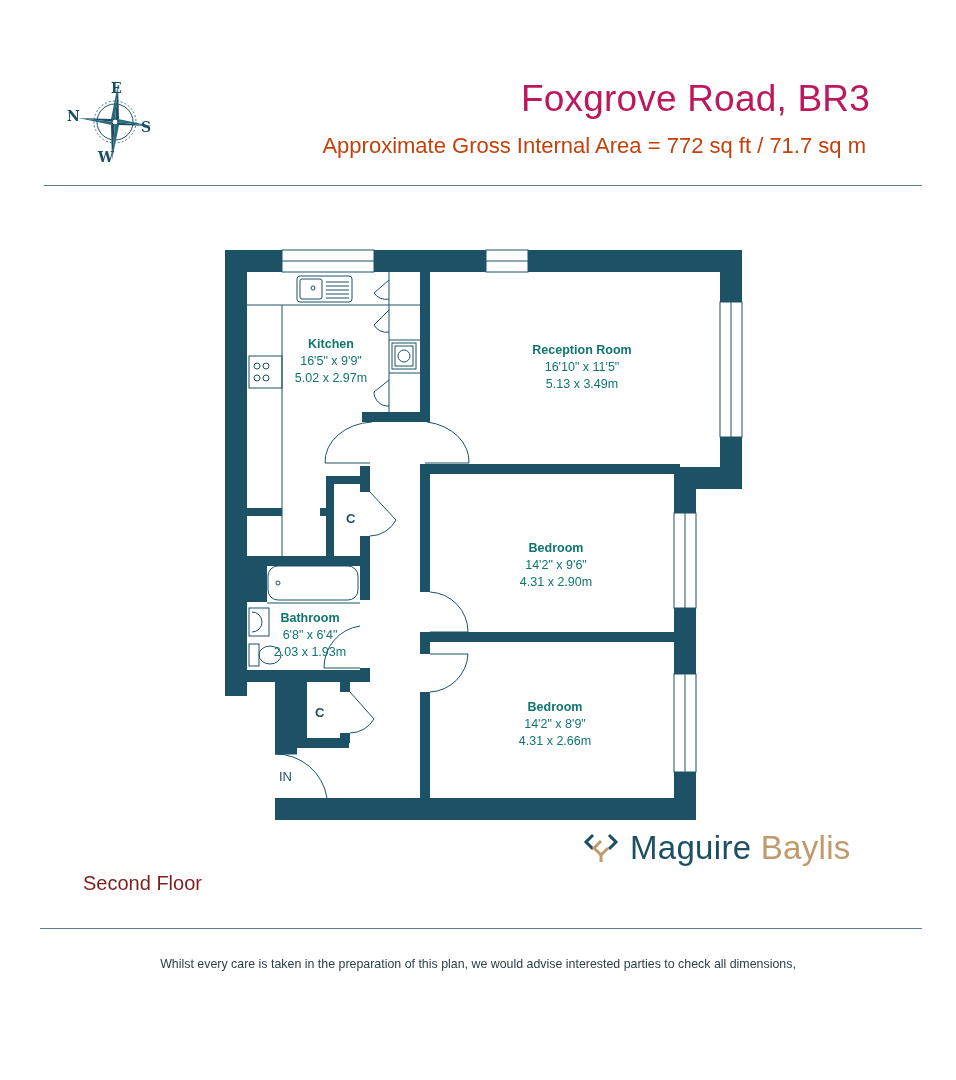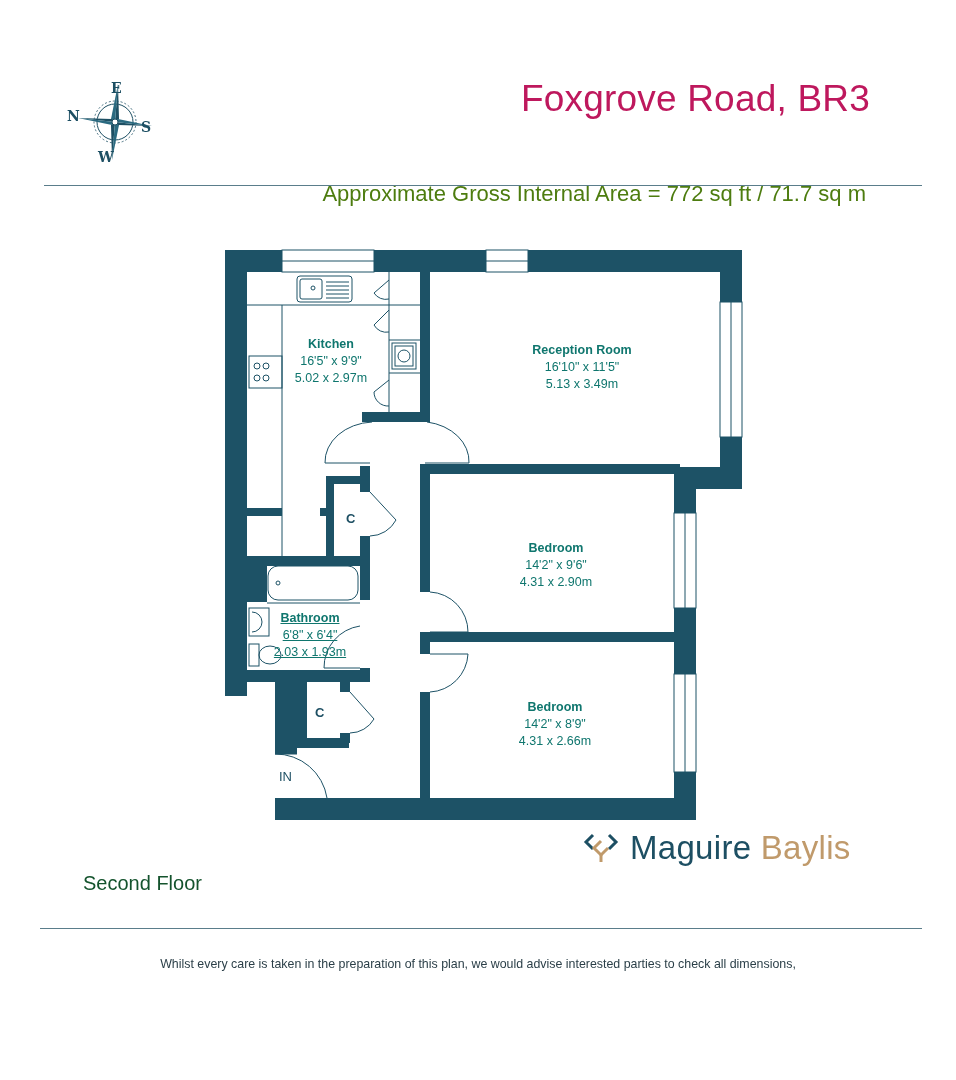--- a/index.html
+++ b/index.html
@@ -1,21 +1,21 @@
 <!DOCTYPE html>
 <html><head>
 <meta charset="utf-8">
 <style>
   html, body { margin:0; padding:0; background:#ffffff; }
   body { width:956px; height:1080px; position:relative; overflow:hidden; font-family:"Liberation Sans", sans-serif; color:#1d4f63; }
   .title { position:absolute; right:86px; top:78px; font-size:37px; color:#be185d; letter-spacing:0.2px; }
-  .subtitle { position:absolute; right:90px; top:133px; font-size:22px; color:#4d7c0f;margin-top:48px; }
+  .subtitle { position:absolute; right:90px; top:133px; font-size:22px; color:#c2410c; }
   .rule { position:absolute; left:44px; width:878px; height:1px; background:#5a7d8b; }
   .compass { position:absolute; left:62px; top:74px; width:100px; height:96px; }
-  .floor-label { position:absolute; left:83px; top:872px; font-size:20px; color:#14532d;text-align:right; }
+  .floor-label { position:absolute; left:83px; top:872px; font-size:20px; color:#7f1d1d;text-align:right; }
   .logo { position:absolute; left:582px; top:828px; height:40px; display:flex; align-items:center; }
   .logo-text { font-size:33px; margin-left:10px; letter-spacing:0.3px; }
   .logo-a { color:#1d4f63; }
   .logo-b { color:#c09a6b; }
   .disclaimer { position:absolute; left:0; width:956px; top:956px; text-align:center; font-size:12.4px; line-height:16px; color:#2b3f48; }
   .plan { position:absolute; left:0; top:0; width:956px; height:1080px; }
   .room-label { position:absolute; text-align:center; font-size:12.5px; line-height:17px; color:#0f766e; transform:translateX(-50%); white-space:nowrap; }
   .room-label .name { font-weight:bold; }
   .tag { position:absolute; font-size:13px; font-weight:bold; color:#1d4f63; }
   .tag.normal { font-weight:normal; }
@@ -181,21 +181,21 @@
 <div class="room-label" style="left:556px; top:540px;">
   <div class="name">Bedroom</div>
   <div>14'2" x 9'6"</div>
   <div>4.31 x 2.90m</div>
 </div>
 <div class="room-label" style="left:555px; top:699px;">
   <div class="name">Bedroom</div>
   <div>14'2" x 8'9"</div>
   <div>4.31 x 2.66m</div>
 </div>
-<div class="room-label" style="left:310px; top:610px;text-decoration:underline;">
+<div class="room-label" style="left:310px; top:610px;">
   <div class="name">Bathroom</div>
   <div>6'8" x 6'4"</div>
   <div>2.03 x 1.93m</div>
 </div>
 
 <div class="tag" style="left:346px; top:511px;">C</div>
 <div class="tag" style="left:315px; top:705px;">C</div>
 <div class="tag normal" style="left:279px; top:769px;">IN</div>
 
 <div class="floor-label">Second Floor</div>

